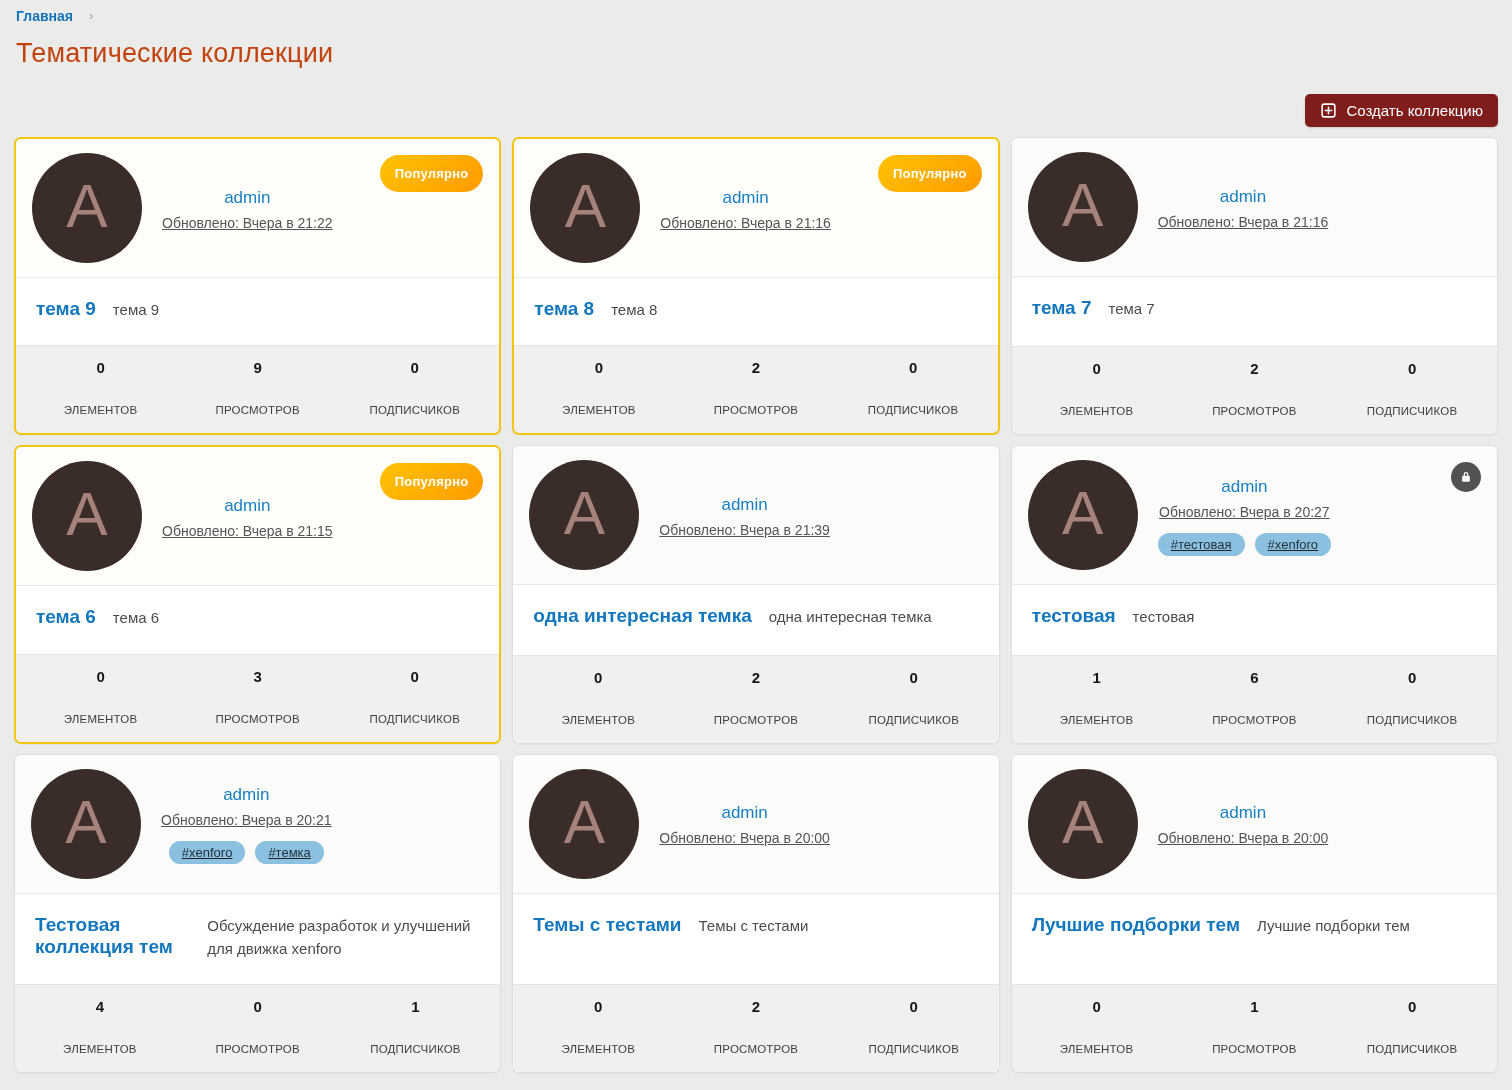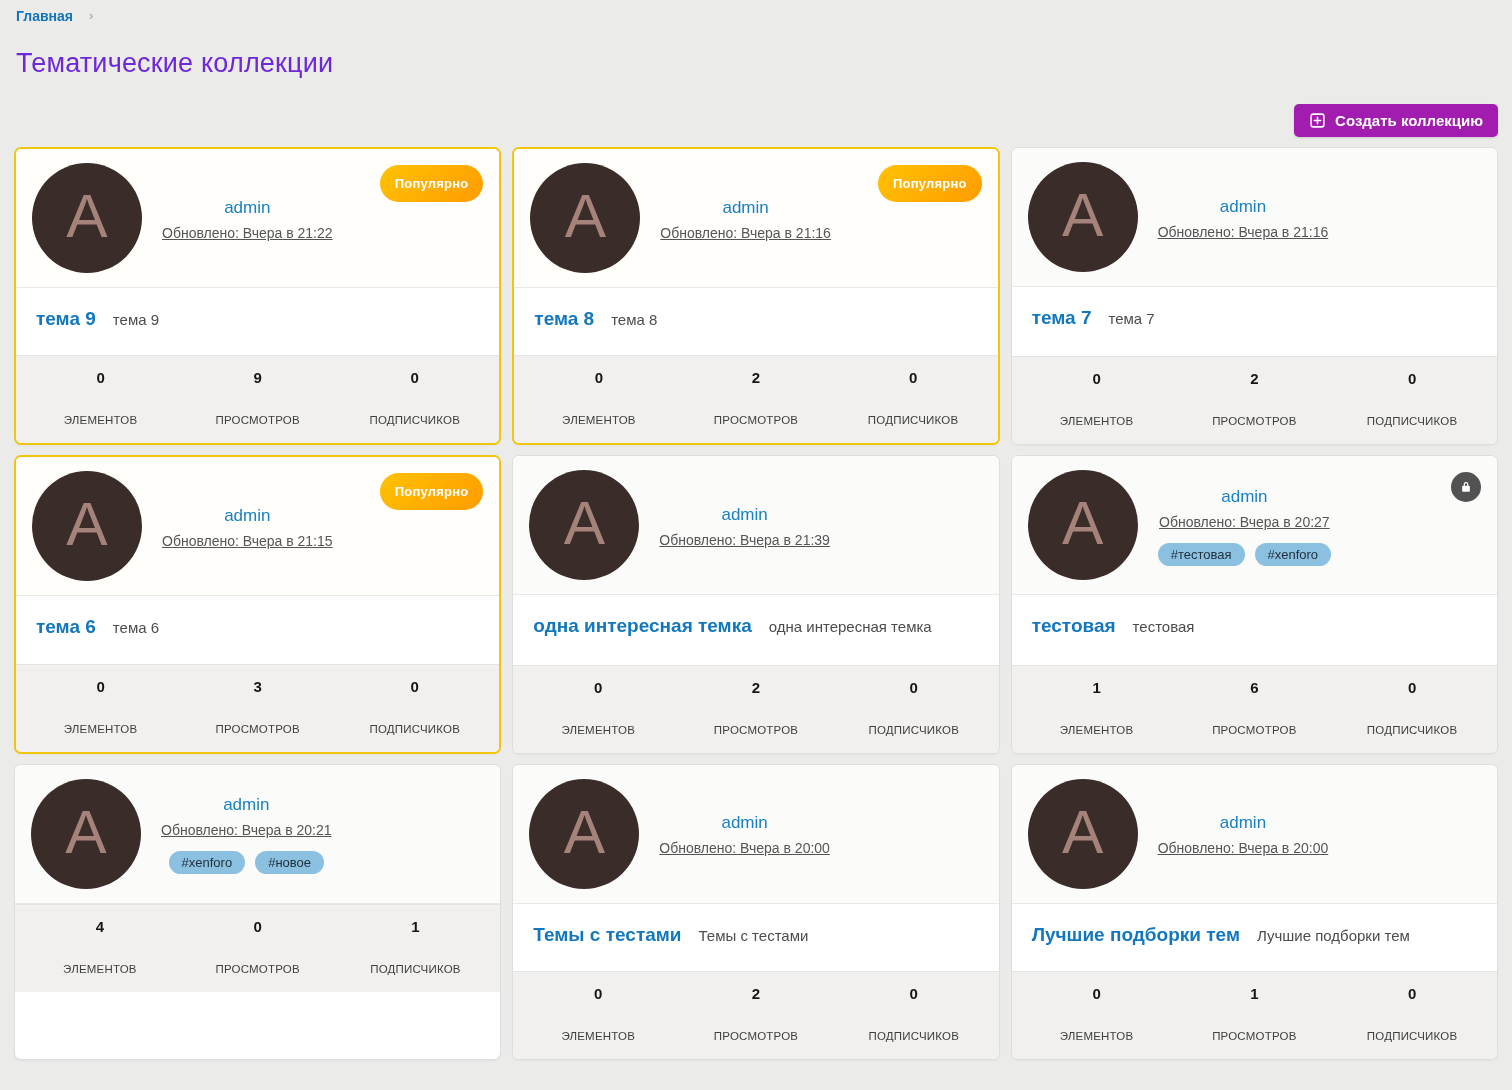--- a/index.html
+++ b/index.html
@@ -13,31 +13,31 @@
 
   
   .breadcrumb { display: flex; align-items: center; gap: 16px; padding-left: 2px; }
   .breadcrumb a {
     color: #1374bc; font-size: 14px; font-weight: bold; text-decoration: none; cursor: pointer;
   }
   .crumb-sep { color: #9a9a9a; font-size: 13px; line-height: 1; transform: translateY(-1px); }
 
   
   .page-title {
-    margin: 24px 0 0 2px;
-    font-size: 27px; font-weight: 400; color: #6d28d9; letter-spacing: 0.2px;
+    margin: 14px 0 0 2px;
+    font-size: 27px; font-weight: 400; color: #c2410c; letter-spacing: 0.2px;
   }
 
   
   .actions-row { display: flex; justify-content: flex-end; margin: 25px 0 10px 0; }
   .create-btn {
     display: inline-flex; align-items: center; gap: 9px;
-    background: #a21caf; color: #fff;
+    background: #7f1d1d; color: #fff;
     border: none; border-radius: 5px;
-    padding: 8px 15px; font-size: 15px; font-weight: bold;
+    padding: 8px 15px; font-size: 15px; font-weight: normal;
     font-family: inherit; cursor: pointer;
     box-shadow: 0 1px 2px rgba(0,0,0,0.15);
   }
   .create-btn svg { display: block; }
 
   
   .grid {
     display: grid;
     grid-template-columns: repeat(3, 1fr);
     gap: 10px 11px;
@@ -78,21 +78,21 @@
   .avatar-letter {
     color: #a5827a; font-size: 62px; font-weight: 400; line-height: 1;
     transform: translateY(-2px);
   }
 
   .meta { display: flex; flex-direction: column; gap: 7px; padding-top: 2px; align-items: center; }
   .author {
     color: #1980c4; font-size: 17px; text-decoration: none; cursor: pointer; width: fit-content;
   }
   .updated { color: #555; font-size: 14px; text-decoration: underline; }
-  .tags { display: flex; gap: 10px; margin-top: 6px; }
+  .tags { display: flex; gap: 10px; margin-top: 6px; text-decoration: underline; }
   .tag {
     background: #8cc0e0; color: #20323e;
     font-size: 13px; padding: 4px 13px; border-radius: 999px;
     cursor: pointer; white-space: nowrap;
   }
 
   .badge {
     position: absolute; top: 16px; right: 16px;
     background: linear-gradient(135deg, #ffc203 0%, #ff9b01 100%);
     color: #fff; font-size: 13px; font-weight: bold;
@@ -360,25 +360,29 @@
   <article class="card">
     <header class="card-header">
       <span class="avatar">
         <span class="avatar-letter">A</span>
       </span>
       <div class="meta">
         <a class="author">admin</a>
         <div class="updated">Обновлено: Вчера в 20:21</div>
         <div class="tags">
               <span class="tag">#xenforo</span>
-              <span class="tag">#новое</span>
+              <span class="tag">#темка</span>
             </div>
       </div>
 
     </header>
+    <div class="card-body">
+      <a class="card-title">Тестовая коллекция тем</a>
+      <div class="card-desc">Обсуждение разработок и улучшений для движка xenforo</div>
+    </div>
     <footer class="card-stats">
       <div class="stat">
         <div class="stat-num">4</div>
         <div class="stat-label">ЭЛЕМЕНТОВ</div>
       </div>
       <div class="stat">
         <div class="stat-num">0</div>
         <div class="stat-label">ПРОСМОТРОВ</div>
       </div>
       <div class="stat">

